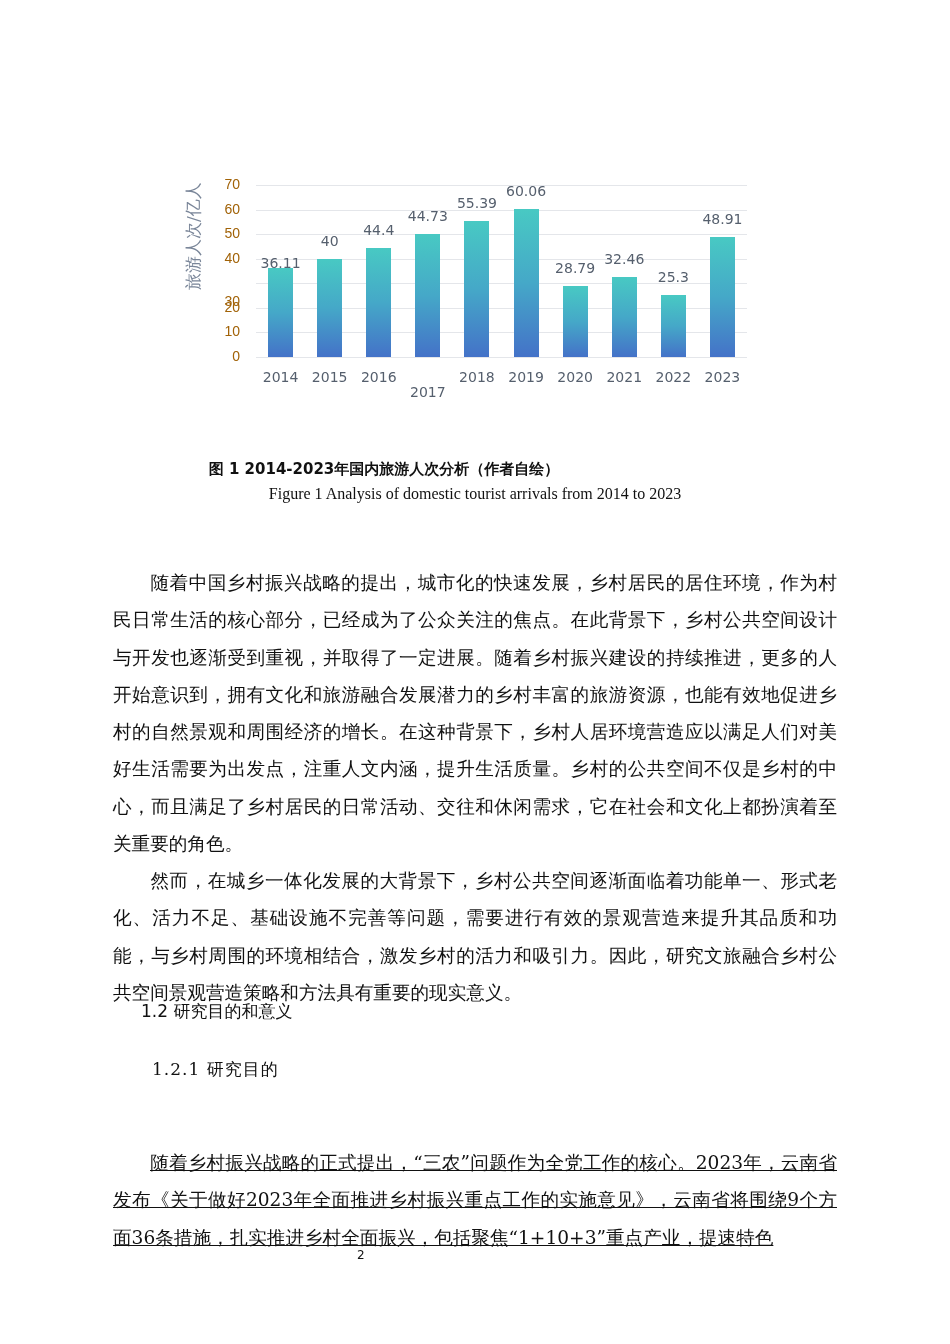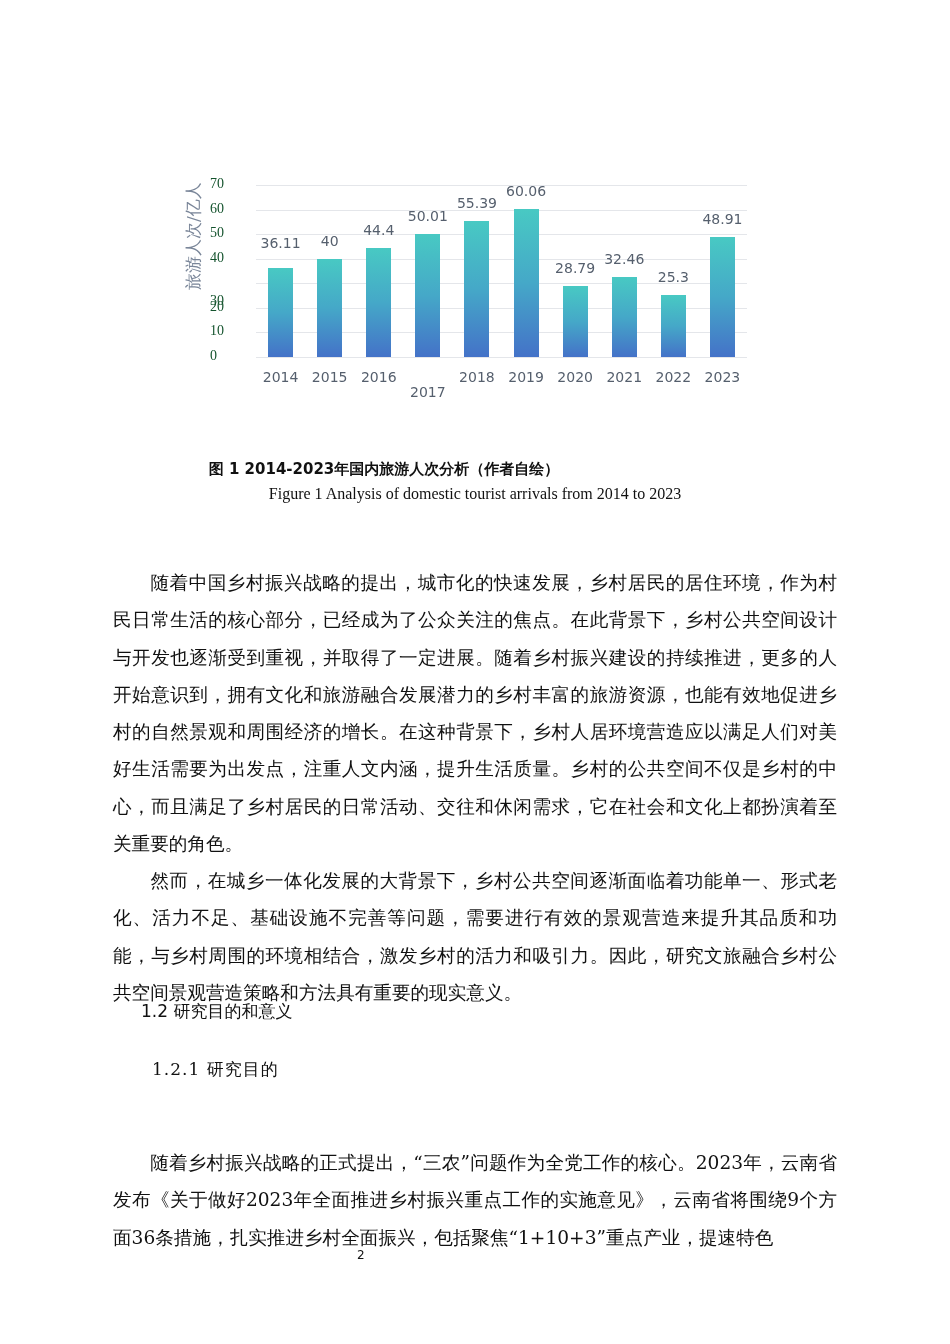--- a/index.html
+++ b/index.html
@@ -2,21 +2,21 @@
 <html><head>
 <meta charset="utf-8">
 <style>
   html, body { margin:0; padding:0; background:#ffffff; }
   body { width:950px; height:1344px; position:relative; overflow:hidden; font-family:"DejaVu Serif", serif; color:#111; }
   .chart-wrap { position:absolute; left:190px; top:120px; width:570px; height:280px; }
   .chart-title { position:absolute; left:0; width:100%; top:4px; text-align:center; font-family:"DejaVu Sans", sans-serif; font-size:27px; color:#4a5566; letter-spacing:2px; }
   .ylabel { position:absolute; left:-8px; top:170px; transform:rotate(-90deg); transform-origin:left top; font-family:"DejaVu Serif", serif; font-size:17px; color:#7a8699; white-space:nowrap; }
   .plot { position:absolute; left:66px; top:65px; width:491px; height:172px; }
   .gridline { position:absolute; left:0; width:100%; height:1px; background:#e4e6ea; }
-  .ytick { position:absolute; left:-46px; width:30px; text-align:left; font-family:Liberation Serif, serif; font-size:14px; color:#14532d; transform:translateY(-9px); }
+  .ytick { position:absolute; left:-46px; width:30px; text-align:right; font-family:Liberation Sans, sans-serif; font-size:14px; color:#a16207; transform:translateY(-9px); }
   .bar { position:absolute; bottom:0; width:25px; background:linear-gradient(to bottom, #48c9c3 0%, #45a8c8 50%, #4472c8 100%); }
   .bar-label { position:absolute; width:60px; text-align:center; font-family:"DejaVu Sans", sans-serif; font-size:14px; color:#555f6d; }
   .xtick { position:absolute; top:184px; width:50px; text-align:center; font-family:"DejaVu Sans", sans-serif; font-size:14px; color:#555f6d; }
   .caption-cn { position:absolute; top:460px; left:0; width:768px; text-align:center; font-family:"DejaVu Sans", sans-serif; font-weight:bold; font-size:15px; }
   .caption-en { position:absolute; top:485px; left:0; width:950px; text-align:center; font-family:"Liberation Serif", serif; font-size:16px; }
   .para { position:absolute; left:113px; width:724px; font-family:"DejaVu Serif", serif; font-size:18.6px; line-height:37.3px; text-align:justify;margin-top:36px; }
   .para .indent { display:inline-block; width:37px; }
   .h2 { position:absolute; left:113px; top:1000px; font-family:"DejaVu Sans", sans-serif; font-size:17px;margin-left:28px; }
   .h3 { position:absolute; left:152px; top:1058px; font-family:"DejaVu Serif", serif; font-size:17px; letter-spacing:1px; }
   .page-num { position:absolute; left:357px; top:1248px; font-family:"DejaVu Sans", sans-serif; font-size:12px; }
@@ -37,30 +37,30 @@
       <div class="ytick" style="top: 89px; margin-top: 28px;">30</div>
       <div class="gridline" style="top: 73.7143px;"></div>
       <div class="ytick" style="top: 73.7143px;">40</div>
       <div class="gridline" style="top: 49.1429px;"></div>
       <div class="ytick" style="top: 49.1429px;">50</div>
       <div class="gridline" style="top: 24.5714px;"></div>
       <div class="ytick" style="top: 24.5714px;">60</div>
       <div class="gridline" style="top: 0px;"></div>
       <div class="ytick" style="top: 0px;">70</div>
       <div class="bar" style="left: 12.05px; height: 88.7274px;"></div>
-      <div class="bar-label" style="left: -5.45px; top: 50px; text-align: center;">36.11</div>
+      <div class="bar-label" style="left: -5.45px; top: 70px; text-align: center;">36.11</div>
       <div class="xtick" style="left: -0.45px;">2014</div>
       <div class="bar" style="left: 61.15px; height: 98.2857px;"></div>
       <div class="bar-label" style="left: 43.65px; top: 47.7143px;">40</div>
       <div class="xtick" style="left: 48.65px;">2015</div>
       <div class="bar" style="left: 110.25px; height: 109.097px;"></div>
       <div class="bar-label" style="left: 92.75px; top: 36.9029px;">44.4</div>
       <div class="xtick" style="left: 97.75px;">2016</div>
       <div class="bar" style="left: 159.35px; height: 122.882px;"></div>
-      <div class="bar-label" style="left: 141.85px; top: 23.1183px;">50.01</div>
+      <div class="bar-label" style="left: 141.85px; top: 23.1183px;">44.73</div>
       <div class="xtick" style="left: 146.85px; margin-top: 15px;">2017</div>
       <div class="bar" style="left: 208.45px; height: 136.101px;"></div>
       <div class="bar-label" style="left: 190.95px; top: 9.89886px;">55.39</div>
       <div class="xtick" style="left: 195.95px;">2018</div>
       <div class="bar" style="left: 257.55px; height: 147.576px;"></div>
       <div class="bar-label" style="left: 240.05px; top: -1.576px;">60.06</div>
       <div class="xtick" style="left: 245.05px;">2019</div>
       <div class="bar" style="left: 306.65px; height: 70.7411px;"></div>
       <div class="bar-label" style="left: 289.15px; top: 75.2589px;">28.79</div>
       <div class="xtick" style="left: 294.15px;">2020</div>
@@ -78,15 +78,15 @@
 
 <div class="caption-cn">图 1 2014-2023年国内旅游人次分析（作者自绘）</div>
 <div class="caption-en">Figure 1 Analysis of domestic tourist arrivals from 2014 to 2023</div>
 
 <div class="para" style="top:528px;"><span class="indent"></span><span>随着中国乡村振兴战略的提出，城市化的快速发展，乡村居民的居住环境，作为村民日常生活的核心部分，已经成为了公众关注的焦点。在此背景下，乡村公共空间设计与开发也逐渐受到重视，并取得了一定进展。随着乡村振兴建设的持续推进，更多的人开始意识到，拥有文化和旅游融合发展潜力的乡村丰富的旅游资源，也能有效地促进乡村的自然景观和周围经济的增长。在这种背景下，乡村人居环境营造应以满足人们对美好生活需要为出发点，注重人文内涵，提升生活质量。乡村的公共空间不仅是乡村的中心，而且满足了乡村居民的日常活动、交往和休闲需求，它在社会和文化上都扮演着至关重要的角色。</span></div>
 <div class="para" style="top:826px;"><span class="indent"></span><span>然而，在城乡一体化发展的大背景下，乡村公共空间逐渐面临着功能单一、形式老化、活力不足、基础设施不完善等问题，需要进行有效的景观营造来提升其品质和功能，与乡村周围的环境相结合，激发乡村的活力和吸引力。因此，研究文旅融合乡村公共空间景观营造策略和方法具有重要的现实意义。</span></div>
 
 <div class="h2">1.2 研究目的和意义</div>
 <div class="h3">1.2.1 研究目的</div>
 
-<div class="para" style="top:1108px;"><span class="indent"></span><span>随着乡村振兴战略的正式提出，“三农”问题作为全党工作的核心。2023年，云南省发布《关于做好2023年全面推进乡村振兴重点工作的实施意见》，云南省将围绕9个方面36条措施，扎实推进乡村全面振兴，包括聚焦“1+10+3”重点产业，提速特色</span></div>
+<div class="para" style="top:1108px;text-decoration:underline;"><span class="indent"></span><span>随着乡村振兴战略的正式提出，“三农”问题作为全党工作的核心。2023年，云南省发布《关于做好2023年全面推进乡村振兴重点工作的实施意见》，云南省将围绕9个方面36条措施，扎实推进乡村全面振兴，包括聚焦“1+10+3”重点产业，提速特色</span></div>
 
 <div class="page-num">2</div>
 
 </body></html>

